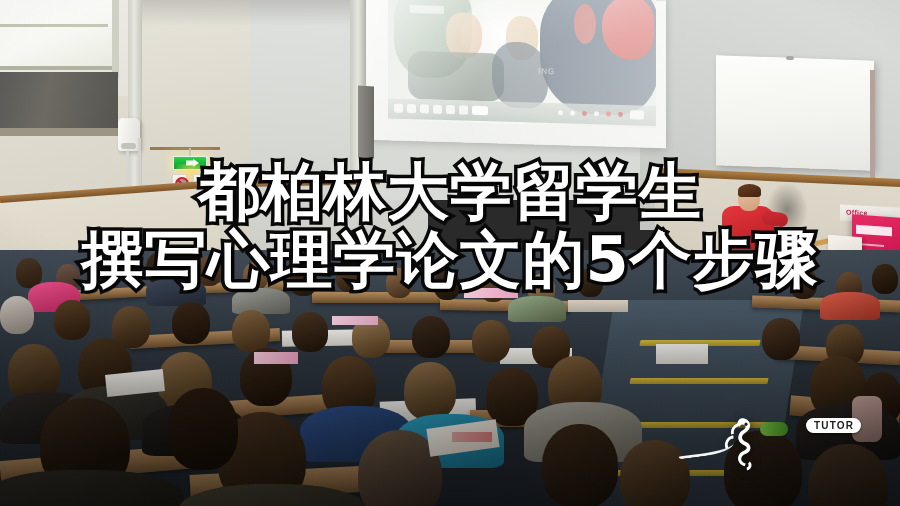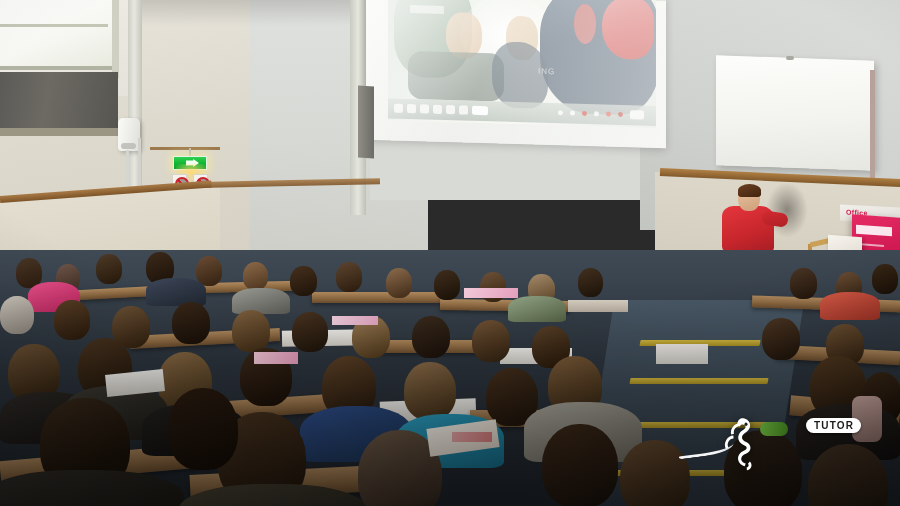--- a/index.html
+++ b/index.html
@@ -887,20 +887,24 @@
     <div class="desk-white" style="left:254px; top:352px; width:44px; height:12px; background:linear-gradient(90deg,#f4c8d8,#e69cbb);"></div>
     <div class="desk-white" style="left:464px; top:288px; width:54px; height:10px; background:linear-gradient(90deg,#f6cbdb,#e9a4c1);"></div>
     <div class="desk-white" style="left:332px; top:316px; width:46px; height:9px; background:linear-gradient(90deg,#f2d0de,#e3a7c2);"></div>
 
     <div class="shoulder" style="left:760px; top:422px; width:28px; height:14px; border-radius:7px; background:linear-gradient(90deg,#7fd44a,#4f9b24);"></div>
     <div class="shoulder" style="left:852px; top:396px; width:30px; height:46px; border-radius:8px; background:linear-gradient(160deg,#caa7a0,#8a6d66);"></div>
 
     <div class="vignette"></div>
   </div>
 
+  <div class="headline">
+    <span class="ln ln1">都柏林大学留学生</span>
+    <span class="ln ln2">撰写心理学论文的5个步骤</span>
+  </div>
 
   <div class="logo">
 
     <div class="logo-swoosh"></div>
 
     <svg class="seahorse" viewBox="0 0 34 56">
       <path fill="#ffffff" d="M20.5 2.2c3.6 0 6.6 2.3 7.4 5.6.5 2 .1 3.9-.9 5.5-.8 1.3-2 2.3-3.3 3.1-1.5.9-2.6 1.8-3.2 3-.7 1.4-.6 2.9.2 4.1.7 1.1 1.8 1.8 3 2.3 1.9.8 3.4 1.9 4.2 3.6 1 2.1.6 4.4-.8 6.1-1 1.2-2.4 2-3.8 2.6-1.6.7-2.9 1.5-3.6 2.8-.8 1.5-.6 3.2.5 4.5.9 1.1 2.2 1.7 3.5 2.2l-1 2.7c-2-.7-3.8-1.7-5.1-3.4-1.9-2.4-2.1-5.6-.6-8.2 1.1-2 3-3.2 4.8-4 1.1-.5 2-1 2.5-1.7.5-.7.5-1.4.2-2-.4-.8-1.3-1.3-2.4-1.8-2-.9-3.8-2.1-4.9-4-1.4-2.4-1.3-5.3.2-7.7 1-1.7 2.6-2.9 4.1-3.8.9-.5 1.5-1 1.8-1.6.3-.5.3-1.1.2-1.7-.3-1.2-1.4-2-2.8-2-1.3 0-2.4.6-3.1 1.6l-.2.3-2.4-1.5.2-.4C16 3.4 18.1 2.2 20.5 2.2z"></path>
       <path fill="#ffffff" d="M11.6 9.9c1.9-1.9 4.4-2.9 6.9-2.6l-.4 2.9c-1.7-.2-3.3.4-4.6 1.7-1.6 1.6-2.1 3.8-1.5 5.8l-2.8.9c-.9-3 .1-6.3 2.4-8.7z"></path>
       <path fill="#ffffff" d="M4.3 23.9c1.6-2.6 4.3-4.2 7.1-4.3l.1 2.9c-2 .1-3.8 1.2-4.9 3-1.2 1.9-1.2 4.2-.1 6.1l-2.5 1.4c-1.6-2.7-1.5-6.2.3-9.1z"></path>
       <ellipse cx="24" cy="8.3" rx="1.5" ry="1.7" fill="#1f1f1f"></ellipse>

